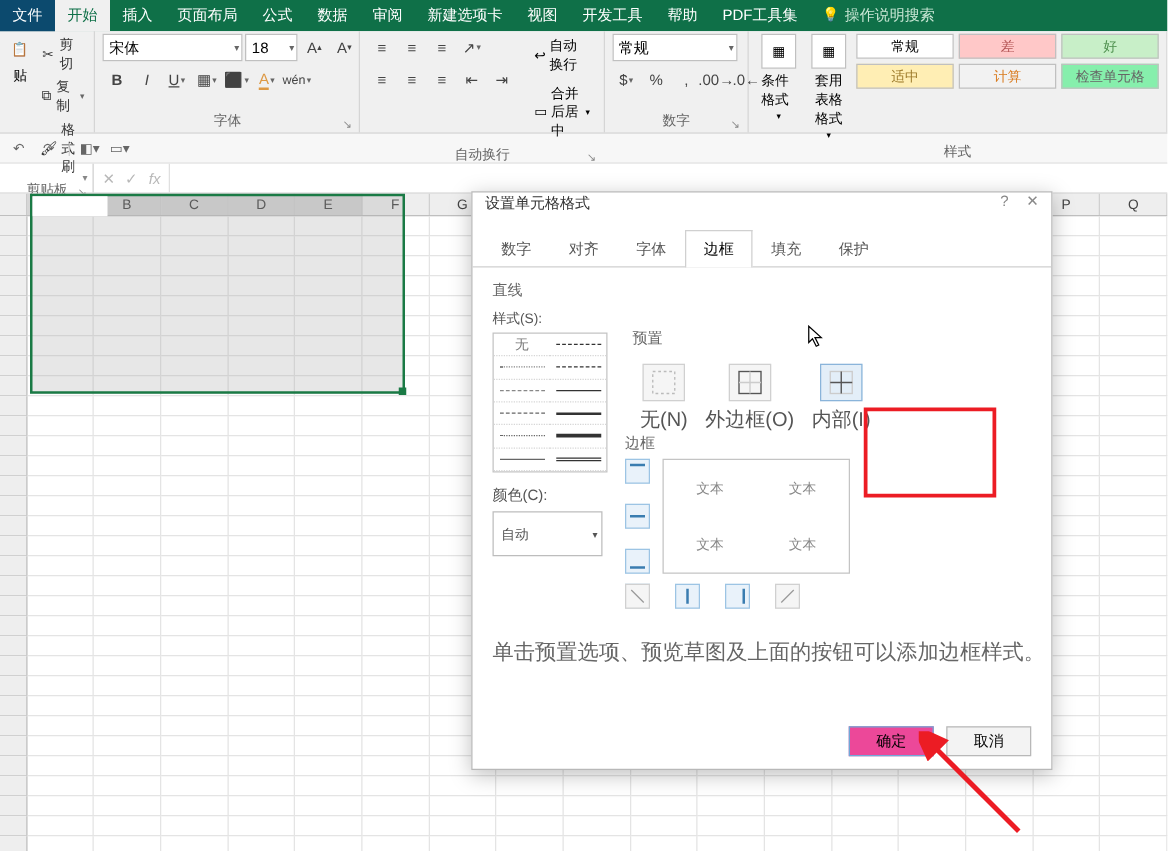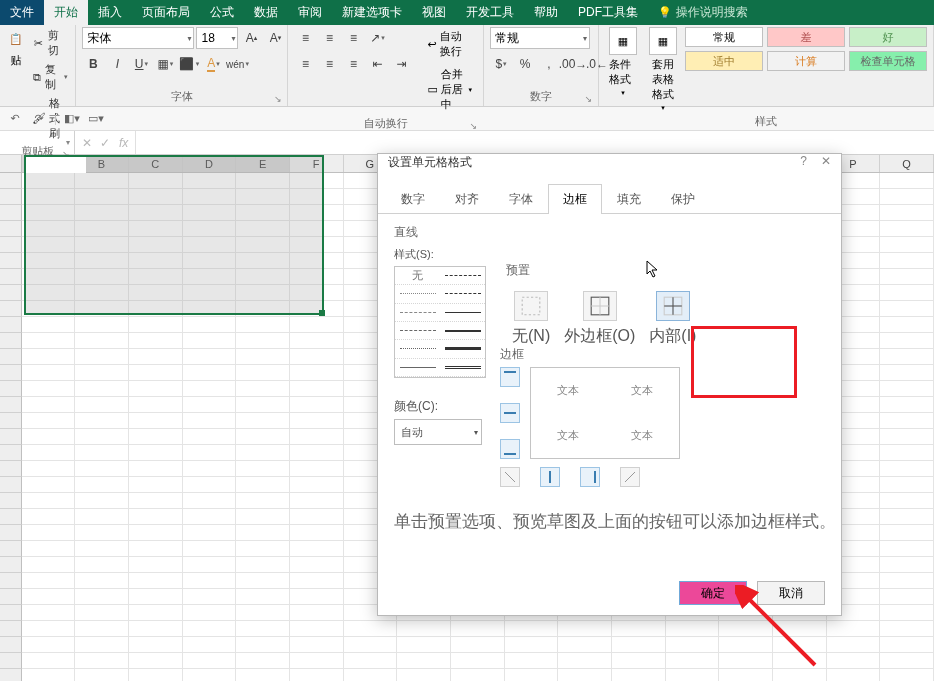--- a/index.html
+++ b/index.html
@@ -83,22 +83,22 @@
 .dlg-tabs { display: flex; border-bottom: 1px solid #d0d0d0; font-size: 12px; padding: 0 8px; }
 .dlg-tab { padding: 6px 14px; color: #555; border: 1px solid transparent; border-bottom: none; margin-bottom: -1px; }
 .dlg-tab.active { border-color: #d0d0d0; background: #fff; color: #000; }
 .dlg-body { flex: 1; padding: 10px 16px; font-size: 12px; color: #555; position: relative; }
 .sec-title { font-size: 12px; color: #666; }
 
 .styles-box { width: 92px; height: 112px; border: 1px solid #c4c4c4; margin-top: 4px; display: flex; }
 .styles-box .col { width: 50%; display: flex; flex-direction: column; }
 .styles-box .sw { flex: 1; border-bottom: 1px dotted #d6d6d6; display: flex; align-items: center; justify-content: center; font-size: 11px; color: #777; }
 
-.color-row { margin-top: 20px; }
-.color-combo { width: 88px; height: 26px; border: 1px solid #bdbdbd; display: flex; align-items: center; padding: 0 6px; font-size: 11px; position: relative; margin-top: 4px; }
+.color-row { margin-top: 10px; }
+.color-combo { width: 88px; height: 36px; border: 1px solid #bdbdbd; display: flex; align-items: center; padding: 0 6px; font-size: 11px; position: relative; margin-top: 4px; }
 .color-combo .dd { position: absolute; right: 3px; font-size: 8px; }
 
 .presets { position: absolute; left: 128px; top: 10px; margin-top: 38px; }
 .preset-row { display: flex; gap: 14px; margin-top: 6px; padding: 6px; }
 .preset-item { display: flex; flex-direction: column; align-items: center; gap: 5px; font-size: 16px; }
 .preset-box { width: 34px; height: 30px; border: 1px solid #d0d0d0; background: #f5f5f5; display: flex; align-items: center; justify-content: center; }
 .preset-box svg { width: 22px; height: 22px; }
 .hl-red { position: absolute; border: 3px solid #ec1c24; left: 185px; top: 64px; width: 106px; height: 72px; pointer-events: none; }
 
 .border-sec { position: absolute; left: 122px; top: 132px; }

